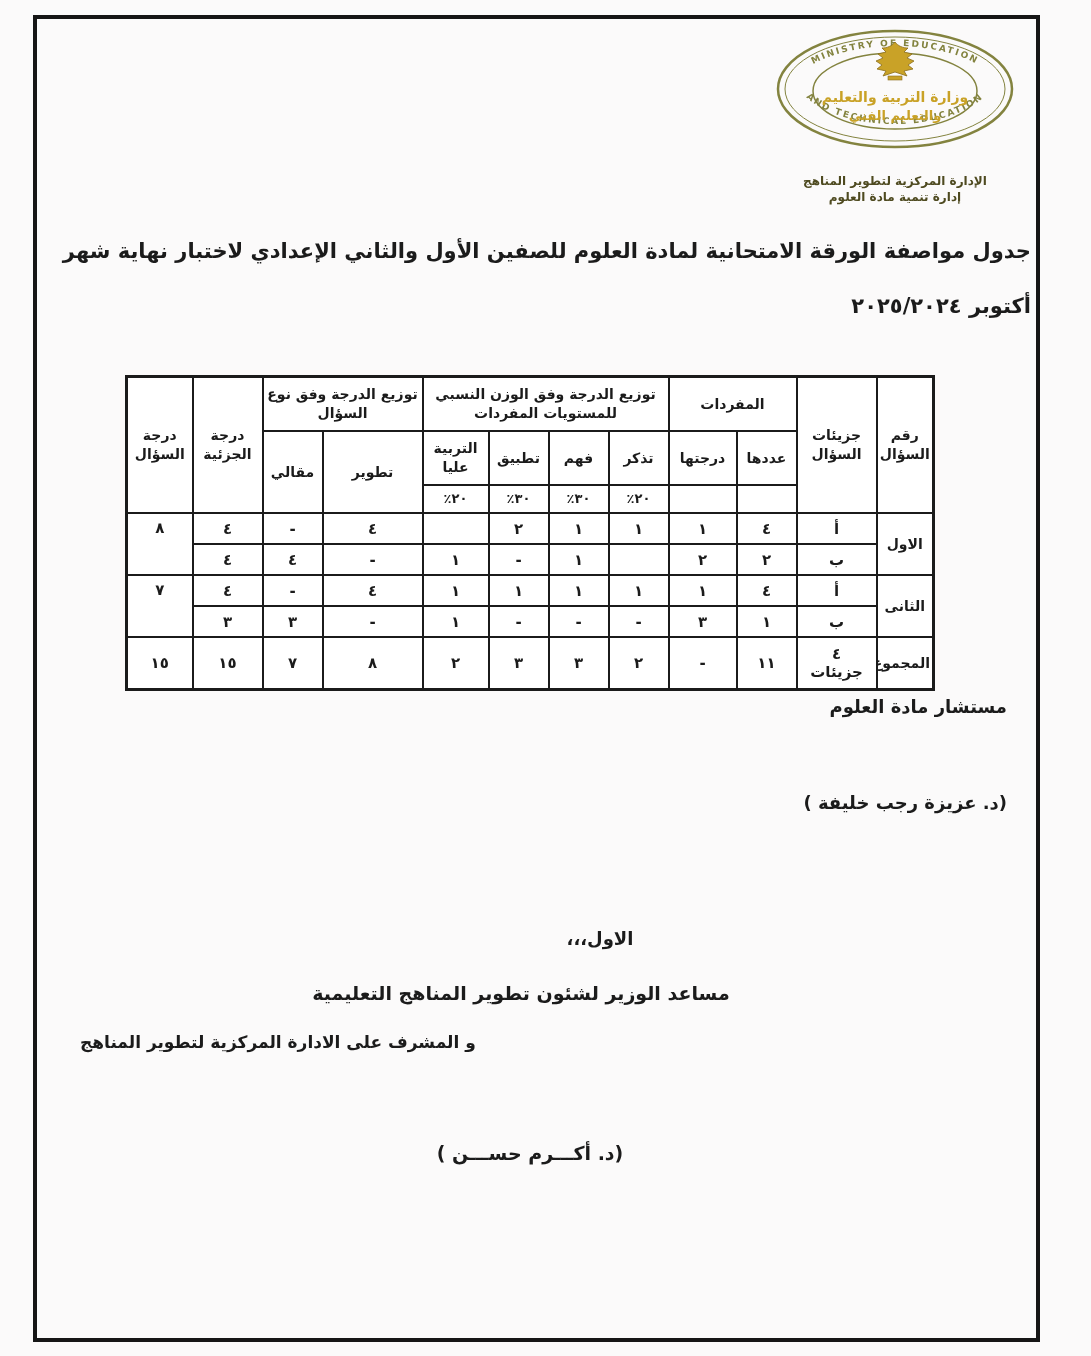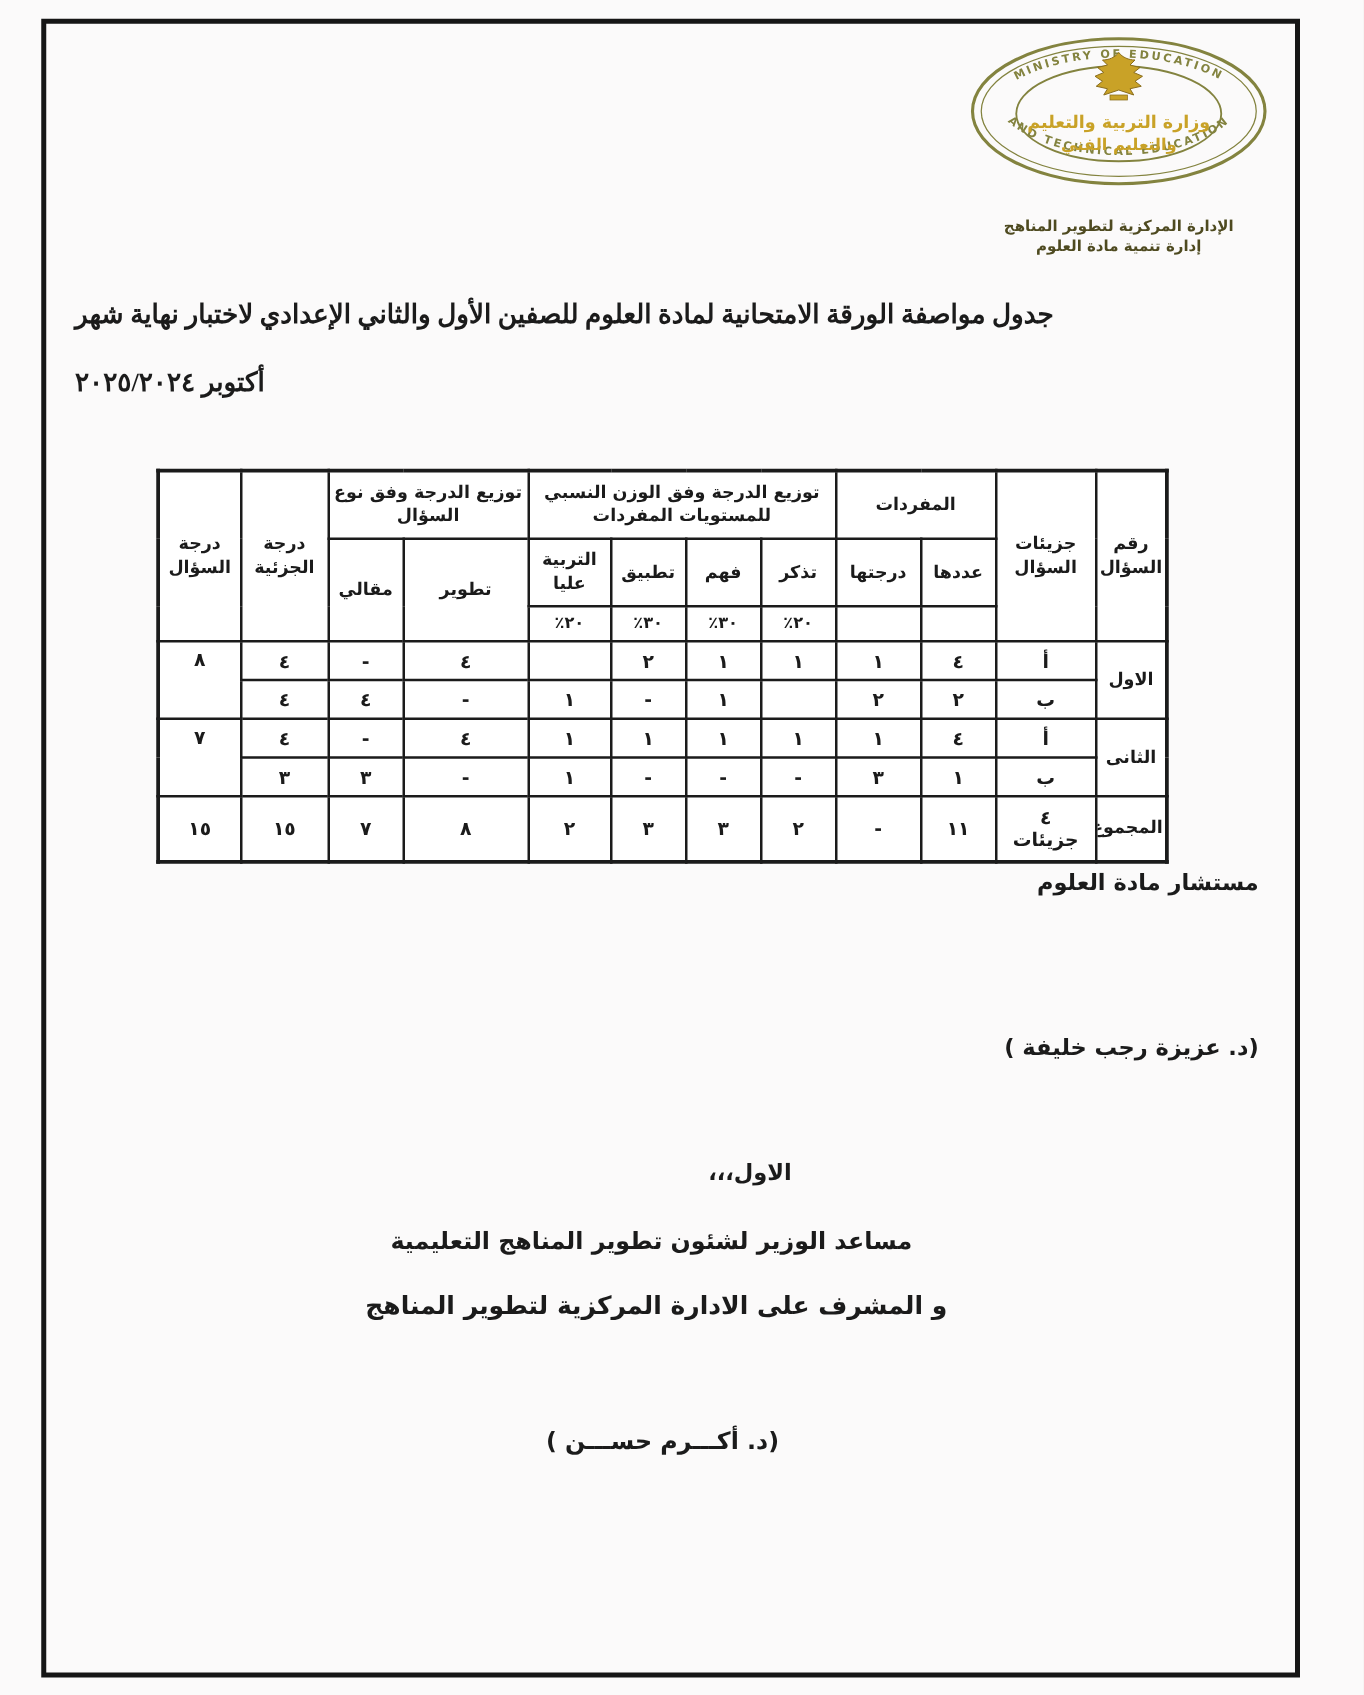--- a/index.html
+++ b/index.html
@@ -24,22 +24,22 @@
   }
   .logo .dept{
     margin-top:19px;
     font-size:12px;font-weight:bold;line-height:1.35;
     color:#4e4a20;
   }
   
   .title{
     position:absolute;
     top:224px;left:60px;right:60px;
-    text-align:left;
-    font-weight:bold;font-size:21px;line-height:2.6;font-family:Liberation Serif, serif;
+    text-align:right;
+    font-weight:bold;font-size:21px;line-height:2.6;
   }
   
   .spec-table{
     position:absolute;
     top:375px;right:156px; 
     border-collapse:collapse;
     direction:rtl;
     table-layout:fixed;
     width:807px;
     background:#fff;
@@ -58,24 +58,24 @@
   tr.h1 th{height:50px;}
   tr.h2 th{height:50px;}
   tr.h3 th{height:24px;font-size:13px;}
   tr.data td, tr.data th{height:27px;}
   tr.total td, tr.total th{height:48px;}
   td.qscore{vertical-align:top;padding-top:5px;}
   .two-line span{display:block;line-height:1.2;}
   
   .sig{position:absolute;font-weight:bold;}
   .advisor-title{top:696px;right:84px;font-size:18px;}
-  .advisor-name{top:792px;right:84px;font-size:18px;margin-top:36px;}
+  .advisor-name{top:792px;right:84px;font-size:18px;}
   .approve-word{top:928px;left:155px;width:890px;text-align:center;font-size:18px;}
   .approver-1{top:982px;left:76px;width:890px;text-align:center;font-size:19px;}
-  .approver-2{top:1032px;left:80px;width:890px;text-align:center;font-size:20px;}
+  .approver-2{top:1032px;left:80px;width:890px;text-align:left;font-size:17px;}
   .approver-name{top:1142px;left:80px;width:900px;text-align:center;font-size:19px;}
 </style>
 </head>
 <body>
 
 <div class="page">
   <div class="frame"></div>
 
   <div class="logo">
     <svg width="248" height="122" viewBox="0 0 248 122">

